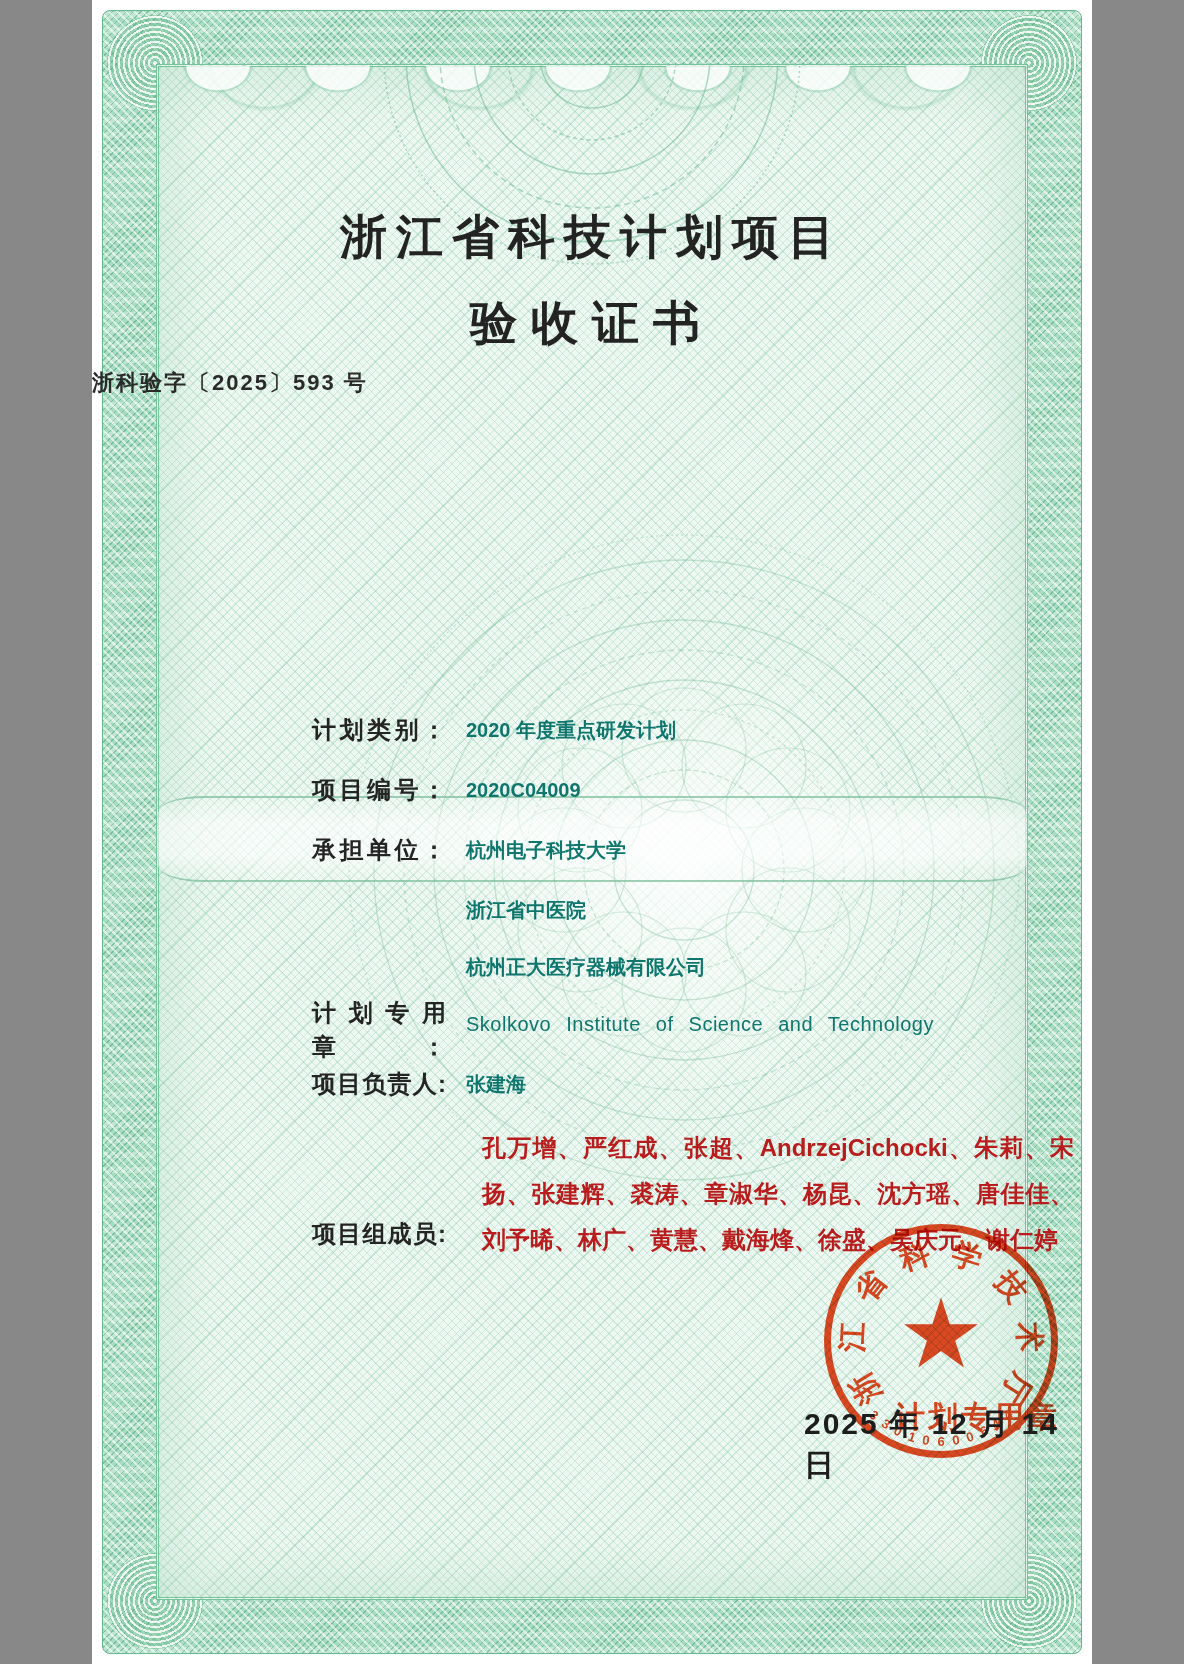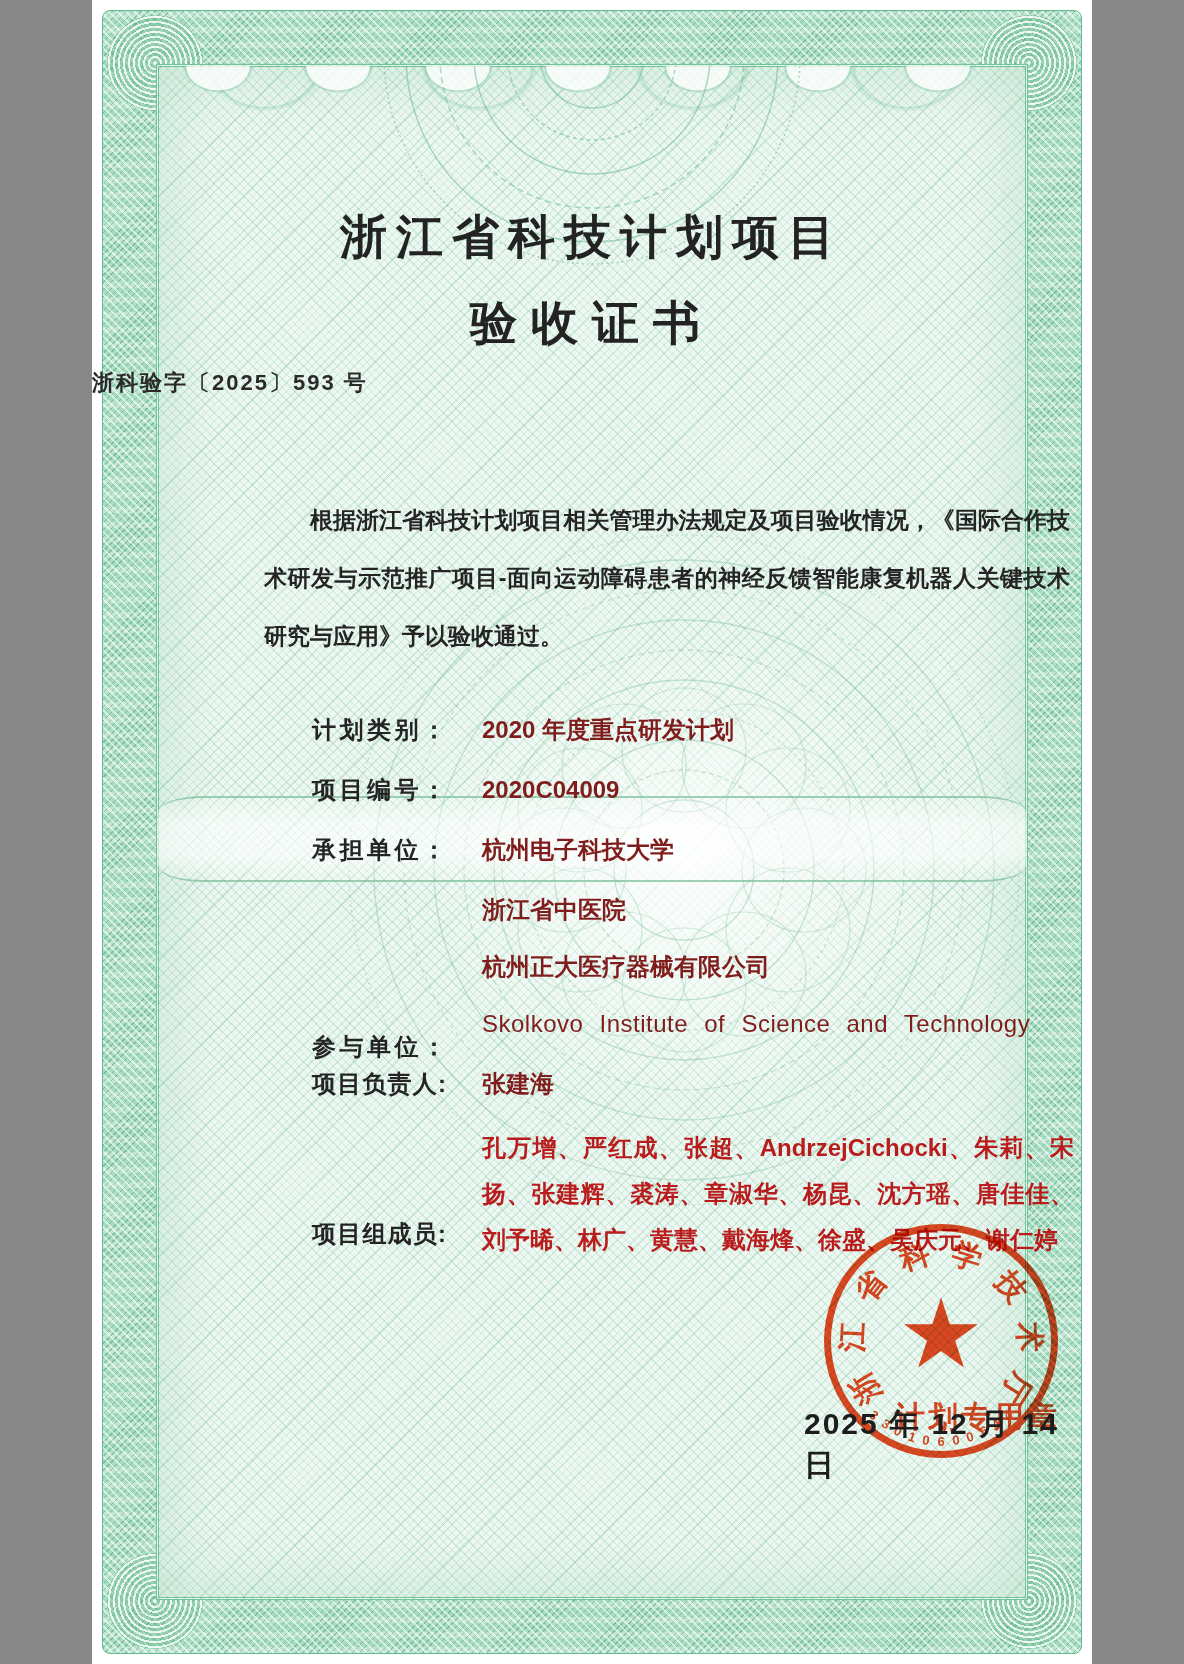--- a/index.html
+++ b/index.html
@@ -61,21 +61,21 @@
     font-size:47px;font-weight:900;letter-spacing:14px;color:#232323;z-index:5;}
   .docno{position:absolute;top:368px;left:0;right:0;text-align:left;
     font-size:22px;font-weight:700;letter-spacing:2px;color:#2a2a2a;z-index:5;}
   .para{position:absolute;left:172px;top:468px;width:806px;z-index:5;
     font-size:23px;font-weight:700;line-height:58px;color:#242424;
     text-align:justify;text-indent:46px;}
   .fields{position:absolute;left:220px;top:0;width:780px;z-index:5;}
   .frow{position:absolute;display:flex;align-items:flex-end;line-height:34px;}
   .flabel{width:134px;min-width:134px;font-size:24px;font-weight:700;color:#242424;
     text-align:justify;text-align-last:justify;}
-  .fvalue{margin-left:36px;font-size:24px;font-weight:700;color:#7f1d1d;white-space:nowrap;}
+  .fvalue{margin-left:20px;font-size:20px;font-weight:700;color:#0f766e;white-space:nowrap;}
   .stack .sline{line-height:34px;margin-bottom:23px;white-space:nowrap;}
   .latin{font-weight:400;word-spacing:9px;letter-spacing:.5px;}
   .members-row{line-height:58px;}
   .members-row .flabel{line-height:58px;}
   .members-value{margin-left:36px;font-size:24px;font-weight:700;color:#b91c1c;
     width:592px;line-height:46px;text-align:justify;white-space:normal;}
   
   .seal{position:absolute;left:730px;top:1222px;width:238px;height:238px;z-index:6;
     mix-blend-mode:multiply;opacity:.93;}
   .seal-ring{position:absolute;inset:2px;border:7px solid #e93c12;border-radius:50%;}
@@ -144,41 +144,40 @@
           <circle cx="290" cy="246" r="62"></circle>
       </g>
     </svg>
   </div>
   <div class="ribbon"></div>
 
   <div class="title1">浙江省科技计划项目</div>
   <div class="title2">验收证书</div>
   <div class="docno">浙科验字〔2025〕593 号</div>
 
-  <p class="para">根据浙江省科技计划项目相关管理办法规定及项目验收情况，《国际合作技术研发与示范推广项目-面向运动障碍患者的神经反馈智能康复机器人关键技术研究与应用》予以验收通过。</p>
 
   <div class="fields">
 
     <div class="frow" style="top:713px">
       <span class="flabel">计划类别：</span>
       <span class="fvalue">2020 年度重点研发计划</span>
     </div>
 
     <div class="frow" style="top:773px">
       <span class="flabel">项目编号：</span>
       <span class="fvalue">2020C04009</span>
     </div>
 
     <div class="frow" style="top:833px">
       <span class="flabel">承担单位：</span>
       <span class="fvalue">杭州电子科技大学</span>
     </div>
 
     <div class="frow" style="top:893px">
-      <span class="flabel">参与单位：</span>
+      <span class="flabel">计划专用章：</span>
       <div class="fvalue stack">
         <div class="sline">浙江省中医院</div>
         <div class="sline">杭州正大医疗器械有限公司</div>
         <div class="sline latin">Skolkovo Institute of Science and Technology</div>
       </div>
     </div>
 
     <div class="frow" style="top:1067px">
       <span class="flabel">项目负责人:</span>
       <span class="fvalue">张建海</span>

